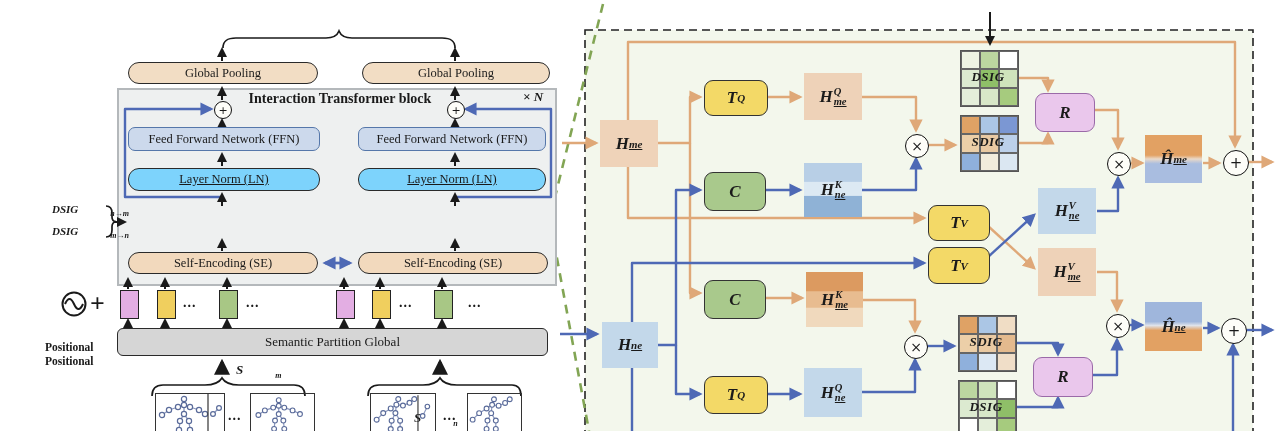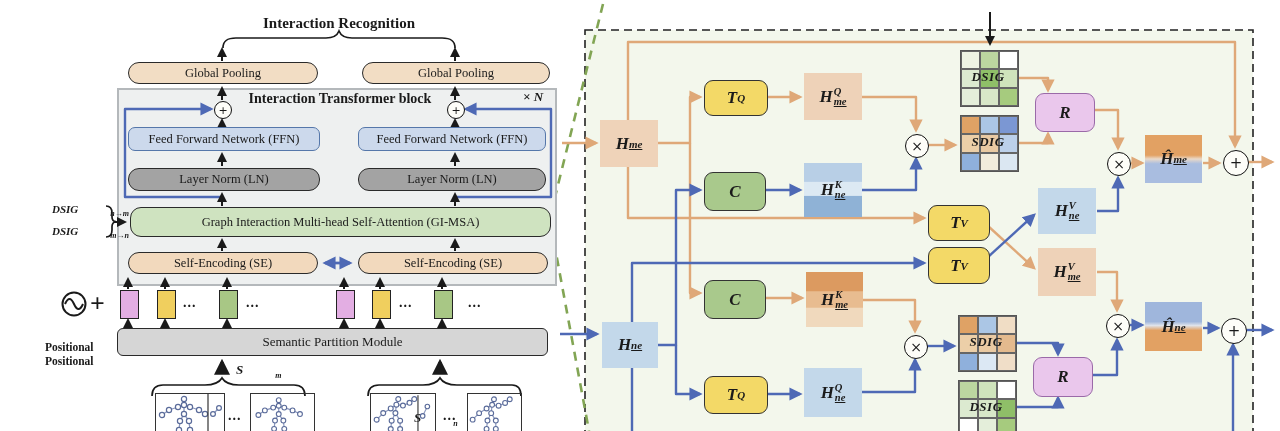--- a/index.html
+++ b/index.html
@@ -7,21 +7,21 @@
          font-family:"Liberation Serif","DejaVu Serif",serif;color:#1a1a1a;}
   .abs{position:absolute;box-sizing:border-box;}
   .box{position:absolute;box-sizing:border-box;display:flex;align-items:center;justify-content:center;text-align:center;}
   
   .titleTxt{font-weight:bold;font-size:15px;}
   .blockbg{background:#eef0f0;border:2px solid #b4b8bb;z-index:1;}
   .lbl{font-weight:bold;font-size:14px;z-index:3;}
   .pill{border:1.3px solid #2a2a2a;border-radius:11px;font-size:12.5px;z-index:3;}
   .gp{background:#f2ddc4;}
   .ffn{background:#ccd9ec;border:1.5px solid #5577aa;border-radius:7px;}
-  .lnb{background:#a3a3a3;}
+  .lnb{background:#7dd3fc;text-decoration:underline;}
   .gim{background:#cfe3c0;}
   .seb{background:#f2d9bd;}
   .spmb{background:#d6d6d6;border-radius:6px;}
   .tok{position:absolute;width:17px;height:27px;border:1.4px solid #222;z-index:3;}
   .dots{position:absolute;font-weight:bold;font-size:14px;letter-spacing:1px;z-index:3;}
   .mt{font-style:italic;font-weight:bold;}
   .smallsub{font-size:8px;padding-left:32px;}
   .dsiglbl{position:absolute;font-size:11px;z-index:3;}
   .poslbl{position:absolute;font-size:11.5px;font-weight:bold;line-height:1.25;z-index:3;}
   .plusbig{position:absolute;font-size:26px;font-weight:bold;z-index:3;}
@@ -56,39 +56,37 @@
 <div id="stage">
 
   <svg id="bgsvg" width="1280" height="431">
     <rect x="585" y="30" width="668" height="420" fill="#f3f7ec" stroke="#222" stroke-width="1.6" stroke-dasharray="8 5"></rect>
     <g stroke="#82a554" stroke-width="2.6" stroke-dasharray="9 7">
       <line x1="603" y1="4" x2="551" y2="213"></line>
       <line x1="551" y1="226" x2="589" y2="431"></line>
     </g>
   </svg>
 
-  <div class="box titleTxt" style="left:239px;top:14px;width:200px;height:18px;z-index:3">Interaction Recognition</div>
 
   <div class="box pill gp" style="left:128px;top:62px;width:190px;height:22px;">Global Pooling</div>
   <div class="box pill gp" style="left:362px;top:62px;width:188px;height:22px;">Global Pooling</div>
 
   <div class="abs blockbg" style="left:117px;top:88px;width:440px;height:198px;"></div>
   <div class="box lbl" style="left:230px;top:91px;width:220px;height:15px;">Interaction Transformer block</div>
   <div class="box lbl mt" style="left:512px;top:89px;width:42px;height:15px;font-size:13px;">× N</div>
 
   <div class="op" style="left:214px;top:101px;width:16px;height:16px;font-size:11px;">+</div>
   <div class="op" style="left:447px;top:101px;width:16px;height:16px;font-size:11px;">+</div>
 
   <div class="box pill ffn" style="left:128px;top:127px;width:192px;height:24px;">Feed Forward Network (FFN)</div>
   <div class="box pill ffn" style="left:358px;top:127px;width:188px;height:24px;">Feed Forward Network (FFN)</div>
 
   <div class="box pill lnb" style="left:128px;top:168px;width:192px;height:23px;">Layer Norm (LN)</div>
   <div class="box pill lnb" style="left:358px;top:168px;width:188px;height:23px;">Layer Norm (LN)</div>
 
-  <div class="box pill gim" style="left:130px;top:207px;width:421px;height:30px;">Graph Interaction Multi-head Self-Attention (GI-MSA)</div>
 
   <div class="box pill seb" style="left:128px;top:252px;width:190px;height:22px;">Self-Encoding (SE)</div>
   <div class="box pill seb" style="left:358px;top:252px;width:190px;height:22px;">Self-Encoding (SE)</div>
 
   <div class="dsiglbl mt" style="left:52px;top:203px;"><span>DSIG</span><sub class="smallsub">n→m</sub></div>
   <div class="dsiglbl mt" style="left:52px;top:225px;font-style:italic;"><span>DSIG</span><sub class="smallsub">m→n</sub></div>
 
   <div class="tok" style="left:120px;top:290px;background:#e3aee3;"></div>
   <div class="tok" style="left:157px;top:290px;background:#f0cf5e;"></div>
   <div class="dots" style="left:183px;top:295px;">...</div>
@@ -98,21 +96,21 @@
   <div class="tok" style="left:372px;top:290px;background:#f0cf5e;"></div>
   <div class="dots" style="left:399px;top:295px;">...</div>
   <div class="tok" style="left:434px;top:290px;background:#a8c785;"></div>
   <div class="dots" style="left:468px;top:295px;">...</div>
 
   <div class="plusbig" style="left:90px;top:289px;">+</div>
   <div class="poslbl" style="left:45px;top:340px;">
     <span>Positional</span><br><span>Positional</span>
   </div>
 
-  <div class="box pill spmb" style="left:117px;top:328px;width:431px;height:28px;font-size:13px;">Semantic Partition Module</div>
+  <div class="box pill spmb" style="left:117px;top:328px;width:431px;height:28px;font-size:13px;">Semantic Partition Global</div>
 
   <div class="dsiglbl mt" style="left:236px;top:362px;font-size:13px;"><span>S</span><sub class="smallsub">m</sub></div>
   <div class="dsiglbl mt" style="left:414px;top:362px;font-size:13px;margin-top:48px;"><span>S</span><sub class="smallsub">n</sub></div>
 
   <div class="skel" style="left:155px;top:393px;width:68px;height:45px;">
     <svg width="66" height="42" viewBox="0 0 66 42">
       <g stroke="#8a97bd" stroke-width="1.3" fill="none">
         <polyline points="6,21 13,16 22,13 28,11 28,5"></polyline>
           <polyline points="28,11 34,13 43,16 49,20"></polyline>
         <polyline points="28,11 28,20 24,27 23,36"></polyline>

